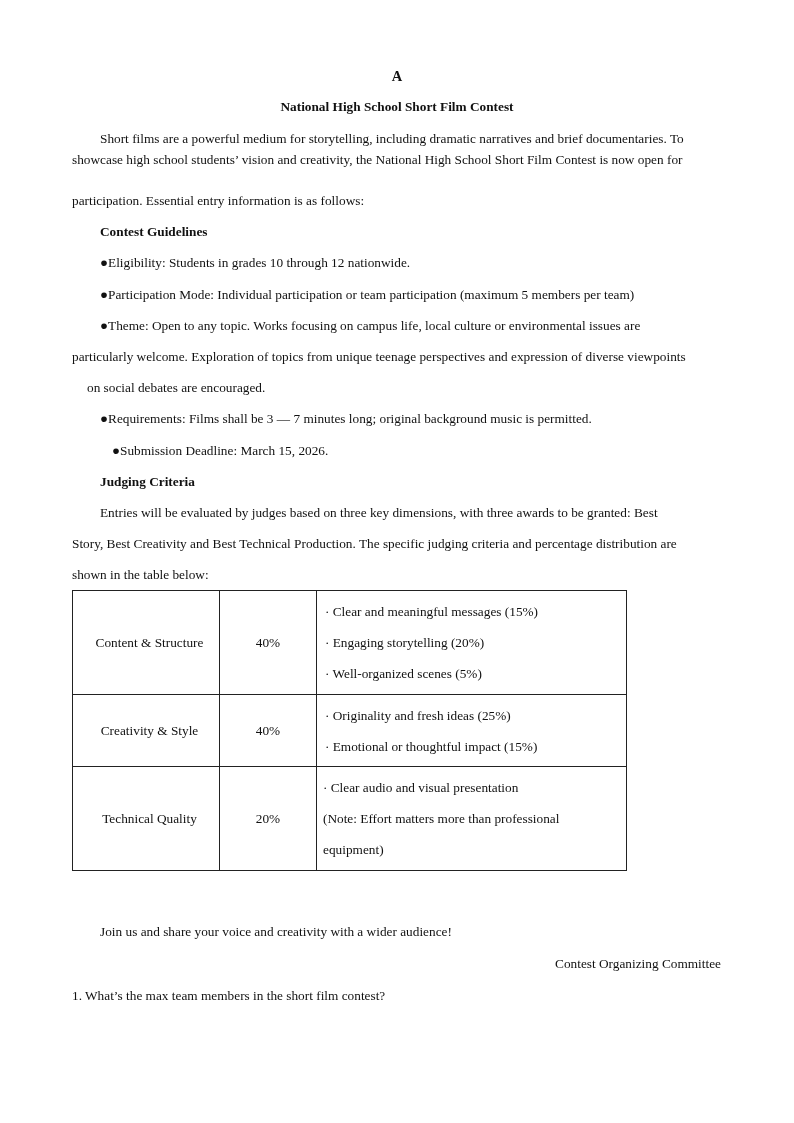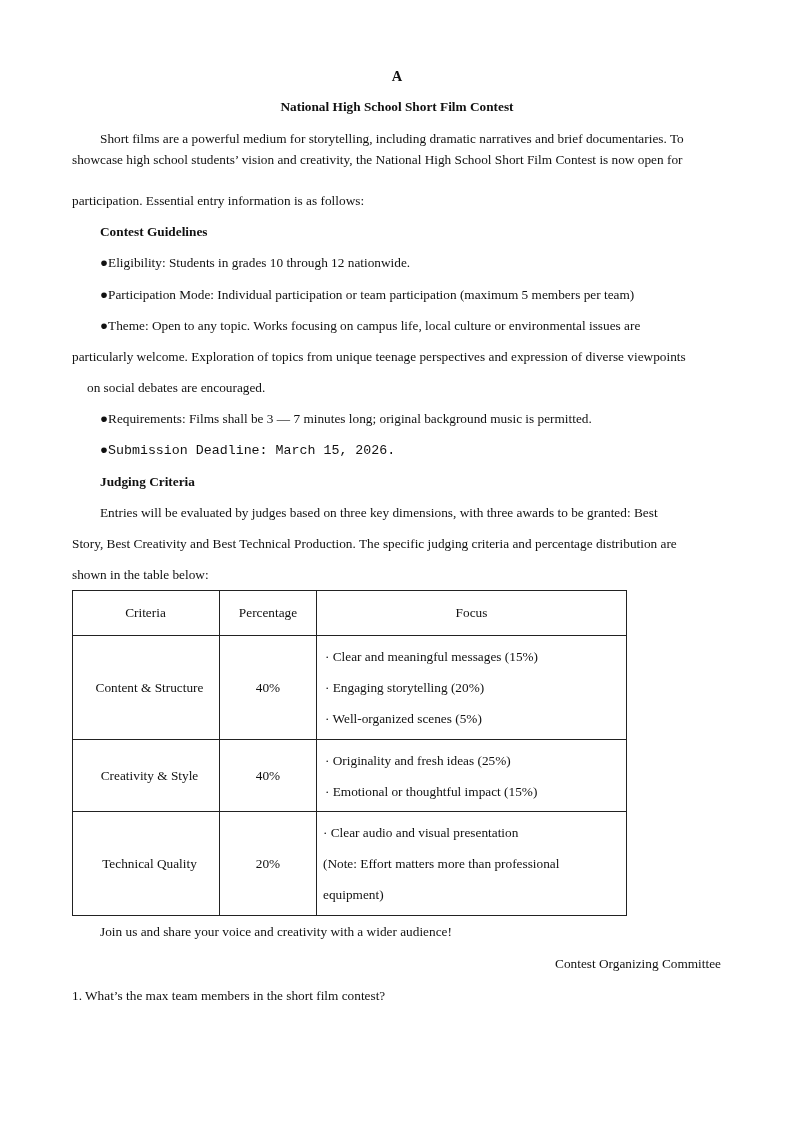--- a/index.html
+++ b/index.html
@@ -38,34 +38,29 @@
 <div class="abs" style="left:72px; top:151px;">showcase high school students’ vision and creativity, the National High  School Short Film Contest is now open for</div>
 <div class="abs" style="left:72px; top:192px;">participation.  Essential entry information is as follows:</div>
 
 <div class="abs bold" style="left:100px; top:223px;">Contest Guidelines</div>
 <div class="abs" style="left:100px; top:254px;">●Eligibility:    Students in  grades 10 through 12 nationwide.</div>
 <div class="abs" style="left:100px; top:286px;">●Participation Mode:  Individual  participation or team participation (maximum 5 members per team)</div>
 <div class="abs" style="left:100px; top:317px;">●Theme:  Open to any topic. Works focusing on campus life, local culture or environmental issues are</div>
 <div class="abs" style="left:72px; top:348px;">particularly welcome. Exploration of topics from unique teenage perspectives and expression of diverse viewpoints</div>
 <div class="abs" style="left:87px; top:379px;">on social debates are encouraged.</div>
 <div class="abs" style="left:100px; top:410px;">●Requirements:  Films shall be 3 — 7 minutes long; original  background music is permitted.</div>
-<div class="abs" style="left:100px; top:442px;font-family:Liberation Mono, monospace;">●Submission Deadline:  March 15, 2026.</div>
+<div class="abs" style="left:112px; top:442px;">●Submission Deadline:  March 15, 2026.</div>
 
 <div class="abs bold" style="left:100px; top:473px;">Judging Criteria</div>
 <div class="abs" style="left:100px; top:504px;">Entries will be evaluated by judges based on three key dimensions, with three awards to be granted: Best</div>
 <div class="abs" style="left:72px; top:535px;">Story, Best Creativity and Best Technical Production. The specific judging criteria and percentage distribution are</div>
 <div class="abs" style="left:72px; top:566px;">shown in the table below:</div>
 
 <table class="criteria">
   <tbody>
-      <tr>
-    <th class="c1" style="text-align:center; padding-left:0;">Criteria</th>
-    <th class="c2">Percentage</th>
-    <th>Focus</th>
-  </tr>
   <tr class="row1">
     <td class="c1">Content &amp; Structure</td>
     <td class="c2">40%</td>
     <td class="c3">
       <div class="focus-line">· Clear and meaningful messages (15%)</div>
       <div class="focus-line">· Engaging  storytelling  (20%)</div>
       <div class="focus-line">· Well-organized  scenes (5%)</div>
     </td>
   </tr>
   <tr class="row2">

